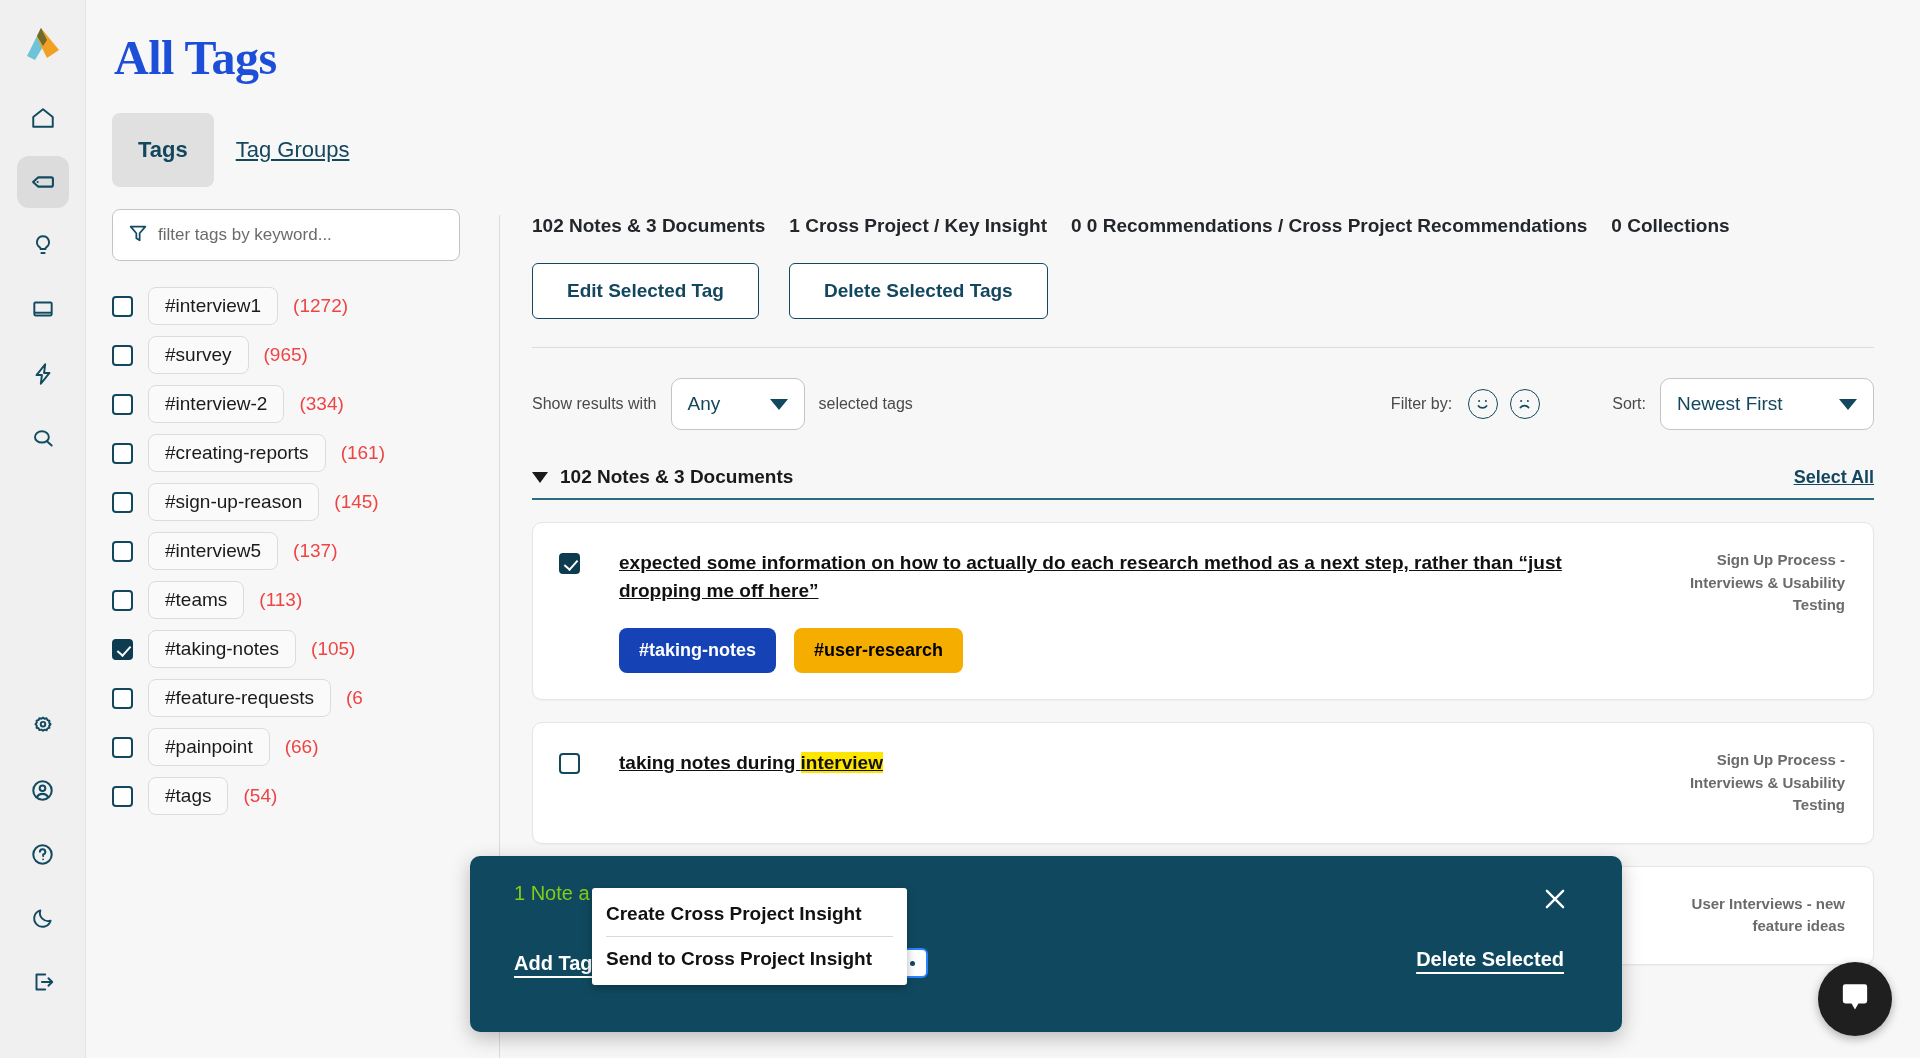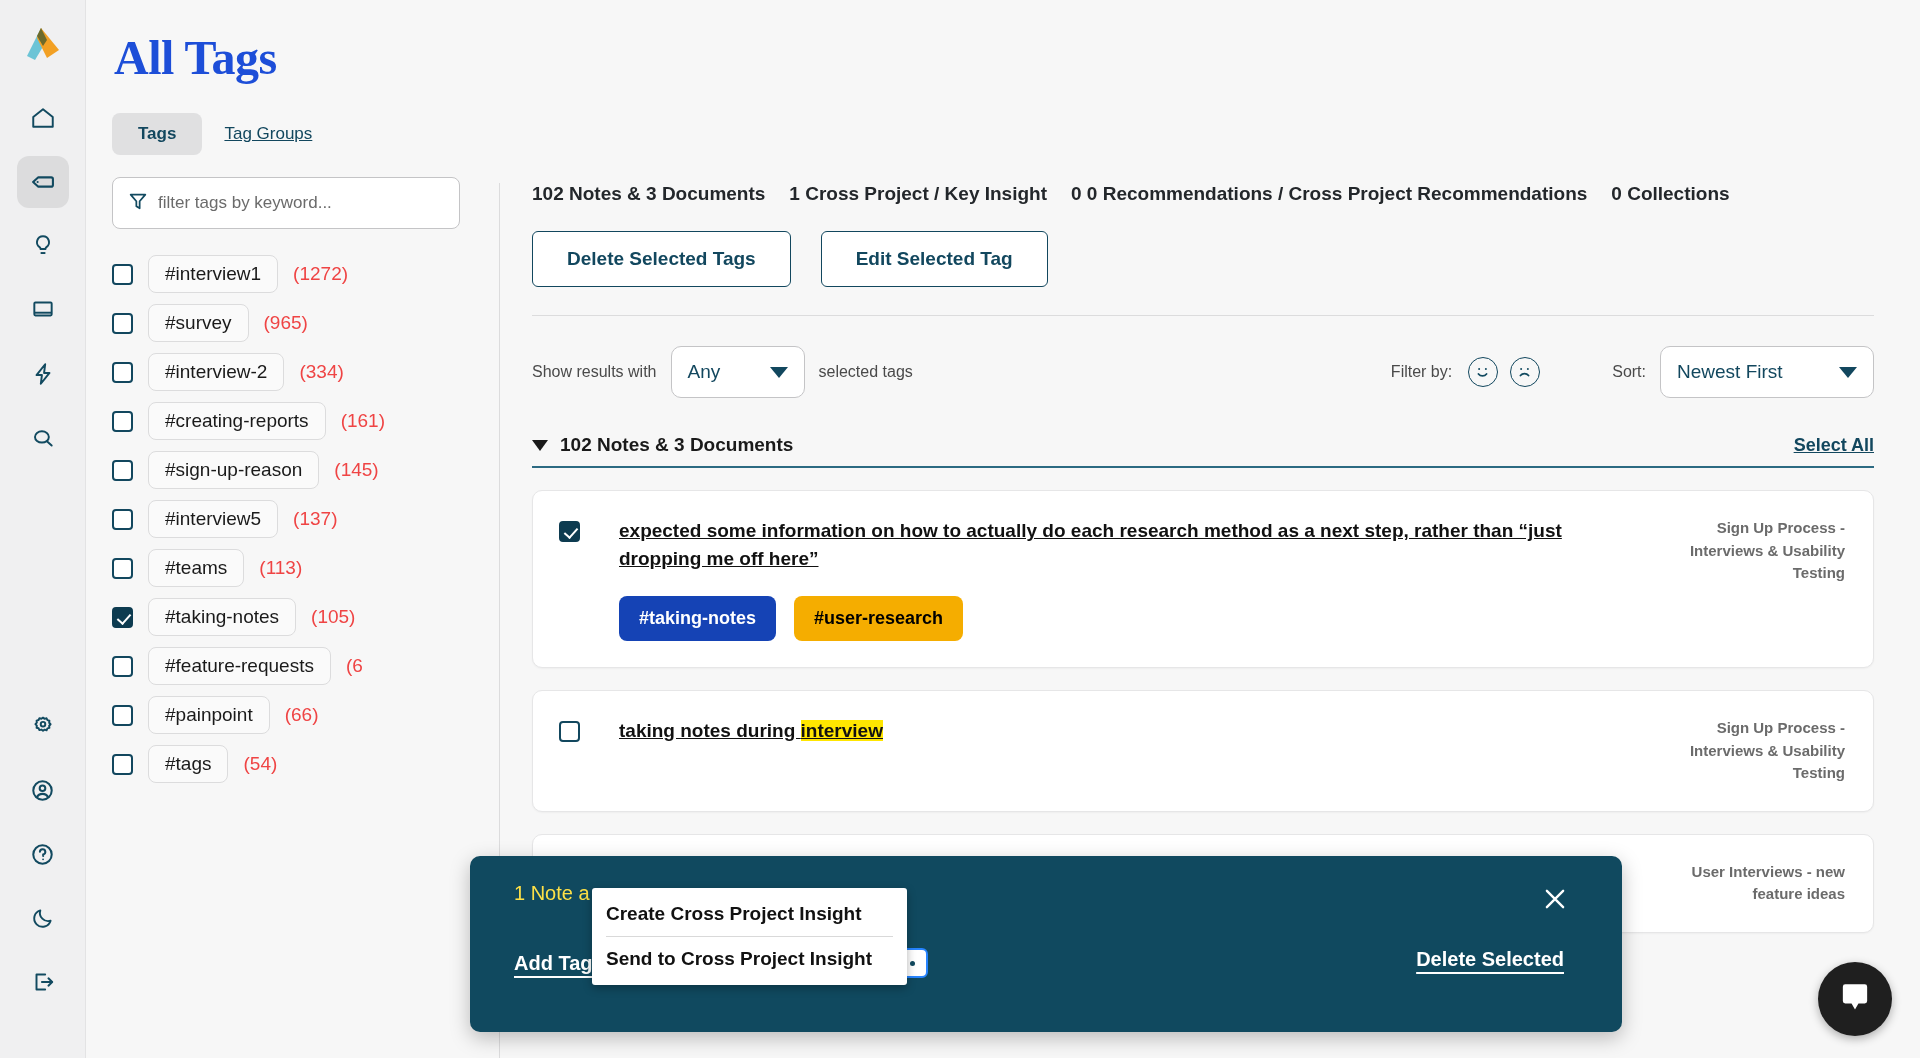--- a/index.html
+++ b/index.html
@@ -32,22 +32,22 @@
   
   .main { flex: 1; position: relative; height: 1058px; }
   .page-title {
     font-family: "Liberation Serif", serif;
     font-weight: bold; font-size: 48px; color: #1d4ed8;
     margin: 30px 0 0 28px; letter-spacing: -0.5px;
   }
 
   .tabs { display: flex; align-items: center; gap: 14px; margin: 28px 0 0 26px; }
   .tab {
-    font-size: 17px; font-weight: bold; color: #12475e;
-    padding: 11px 26px; border-radius: 8px; cursor: pointer;
+    font-size: 22px; font-weight: bold; color: #12475e;
+    padding: 24px 26px; border-radius: 8px; cursor: pointer;
   }
   .tab.active { background: #e0e0e1; }
   .tab.link { text-decoration: underline; font-weight: normal; padding-left: 8px; }
 
   .body-split { display: flex; margin-top: 22px; }
 
   
   .tagcol { width: 414px; flex: 0 0 414px; padding-left: 26px; position: relative; }
   .tagcol:after {
     content: ''; position: absolute; right: 0; top: 6px; bottom: -400px;
@@ -129,21 +129,21 @@
   .chip { border-radius: 8px; padding: 12px 20px; font-size: 18px; font-weight: bold; color: #fff; cursor: pointer; }
   .chip.amber { color: #1a1a1a; }
   .card-src { width: 190px; text-align: right; font-size: 15px; color: #6b6b6b; line-height: 1.5; font-weight: bold; }
 
   
   .actionbar {
     position: absolute; left: 384px; top: 856px; width: 1152px; height: 176px;
     background: #10495f; border-radius: 10px; box-shadow: 0 6px 20px rgba(0,0,0,.25);
     z-index: 40;
   }
-  .ab-count { position: absolute; left: 44px; top: 26px; font-size: 20px; color: #fde047; }
+  .ab-count { position: absolute; left: 44px; top: 26px; font-size: 20px; color: #84cc16; }
   .ab-links { position: absolute; left: 44px; top: 92px; display: flex; align-items: center; gap: 34px; }
   .ab-link { font-size: 20px; font-weight: bold; color: #fff; text-decoration: underline; text-underline-offset: 6px; cursor: pointer; }
   .ellipsis-btn {
     background: #fff; border: 2px solid #2684ff; border-radius: 6px;
     width: 48px; height: 30px; display: flex; align-items: center; justify-content: center;
     gap: 4px; cursor: pointer;
   }
   .dot { width: 5px; height: 5px; border-radius: 50%; background: #10495f; }
   .ab-delete { position: absolute; right: 58px; top: 92px; font-size: 20px; font-weight: bold; color: #fff; text-decoration: underline; text-underline-offset: 6px; cursor: pointer; }
   .ab-close { position: absolute; right: 52px; top: 28px; width: 30px; height: 30px; cursor: pointer; }
@@ -355,22 +355,22 @@
 
       <div class="results">
         <div class="statline" id="statline">
             <span>102 Notes &amp; 3 Documents</span>
             <span>1 Cross Project / Key Insight</span>
             <span>0 0 Recommendations / Cross Project Recommendations</span>
             <span>0 Collections</span>
           </div>
 
         <div class="btnrow">
+          <button class="obtn">Edit Selected Tag</button>
           <button class="obtn">Delete Selected Tags</button>
-          <button class="obtn">Edit Selected Tag</button>
         </div>
 
         <div class="hr"></div>
 
         <div class="ctrlrow">
           <span class="ctrl-lbl">Show results with</span>
           <div class="select" style="margin:0 14px; min-width:134px;">
             <span class="val">Any</span>
             <span class="caret"></span>
           </div>

